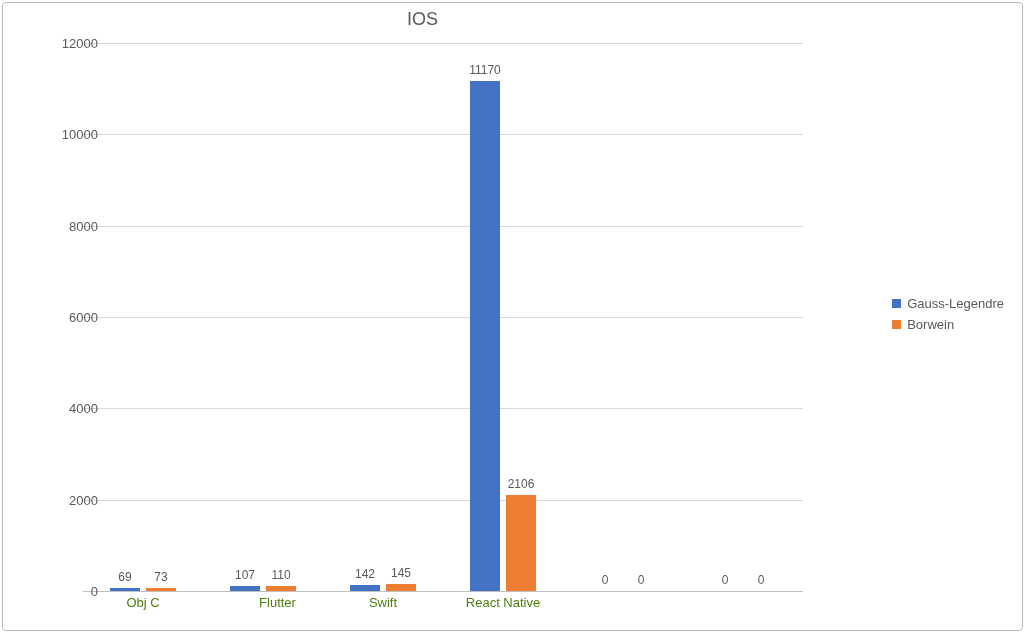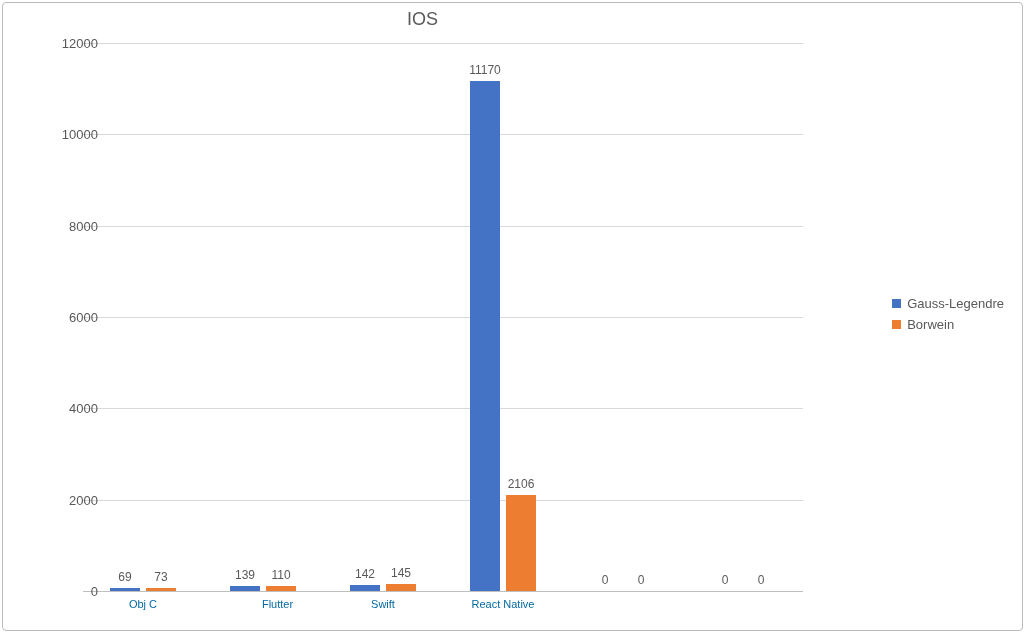--- a/index.html
+++ b/index.html
@@ -46,22 +46,22 @@
     right: 924px;
     width: 60px;
     text-align: right;
     font-size: 13px;
     color: #595959;
     transform: translateY(-50%);
   }
   .xtick {
     position: absolute;
     bottom: 20px;
-    font-size: 11px;
-    color: #0369a1;
+    font-size: 13px;
+    color: #4d7c0f;
     transform: translateX(-50%);
     white-space: nowrap;
   }
   .bar {
     position: absolute;
     bottom: 0;
   }
   .bar-label {
     position: absolute;
     font-size: 12px;
@@ -101,21 +101,21 @@
       <div class="gridline" style="top: 365.333px;"></div>
       <div class="gridline" style="top: 274px;"></div>
       <div class="gridline" style="top: 182.667px;"></div>
       <div class="gridline" style="top: 91.3333px;"></div>
       <div class="gridline" style="top: 0px;"></div>
       <div class="bar" style="left: 27px; width: 30px; height: 3.151px; background: rgb(68, 114, 196);"></div>
       <div class="bar-label" style="left: 42px; bottom: 7.151px;">69</div>
       <div class="bar" style="left: 63px; width: 30px; height: 3.33367px; background: rgb(237, 125, 49);"></div>
       <div class="bar-label" style="left: 78px; bottom: 7.33367px;">73</div>
       <div class="bar" style="left: 147px; width: 30px; height: 4.88633px; background: rgb(68, 114, 196);"></div>
-      <div class="bar-label" style="left: 162px; bottom: 8.88633px;">139</div>
+      <div class="bar-label" style="left: 162px; bottom: 8.88633px;">107</div>
       <div class="bar" style="left: 183px; width: 30px; height: 5.02333px; background: rgb(237, 125, 49);"></div>
       <div class="bar-label" style="left: 198px; bottom: 9.02333px;">110</div>
       <div class="bar" style="left: 267px; width: 30px; height: 5.891px; background: rgb(68, 114, 196);"></div>
       <div class="bar-label" style="left: 282px; bottom: 9.891px;">142</div>
       <div class="bar" style="left: 303px; width: 30px; height: 6.62167px; background: rgb(237, 125, 49);"></div>
       <div class="bar-label" style="left: 318px; bottom: 10.6217px;">145</div>
       <div class="bar" style="left: 387px; width: 30px; height: 510.097px; background: rgb(68, 114, 196);"></div>
       <div class="bar-label" style="left: 402px; bottom: 514.097px;">11170</div>
       <div class="bar" style="left: 423px; width: 30px; height: 96.174px; background: rgb(237, 125, 49);"></div>
       <div class="bar-label" style="left: 438px; bottom: 100.174px;">2106</div>

